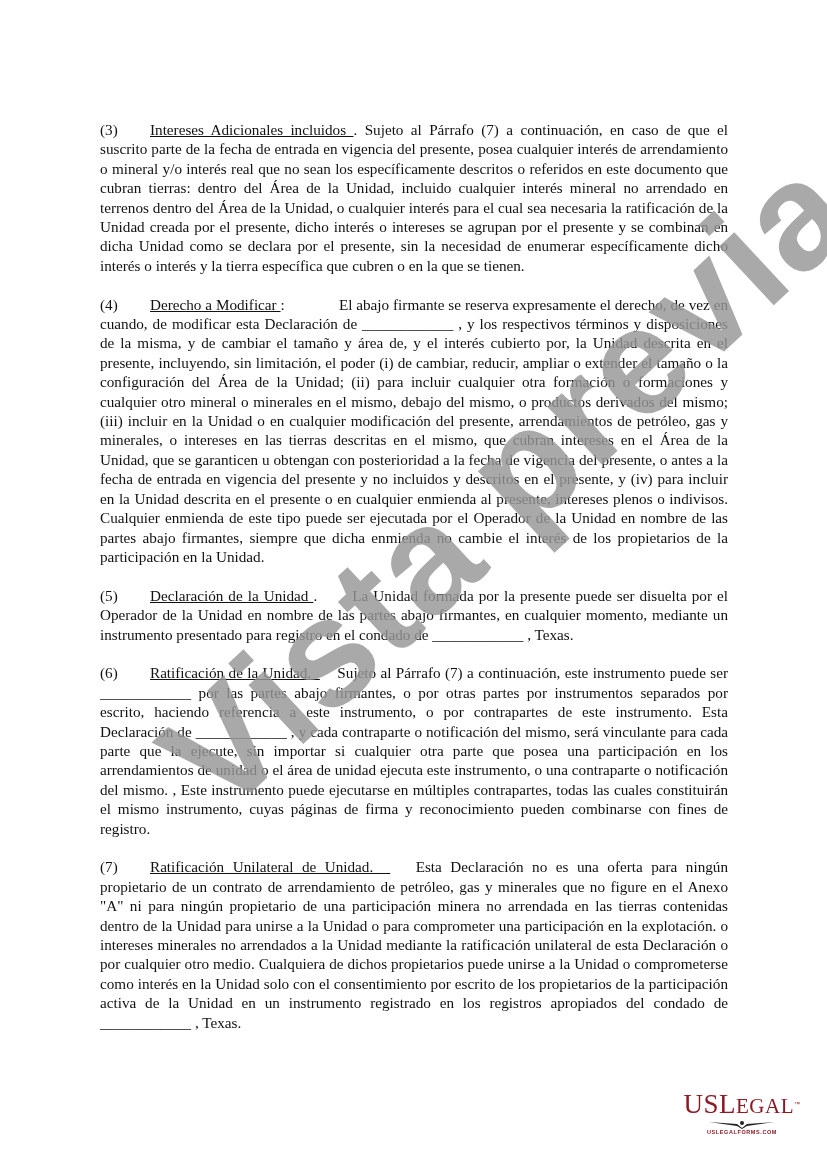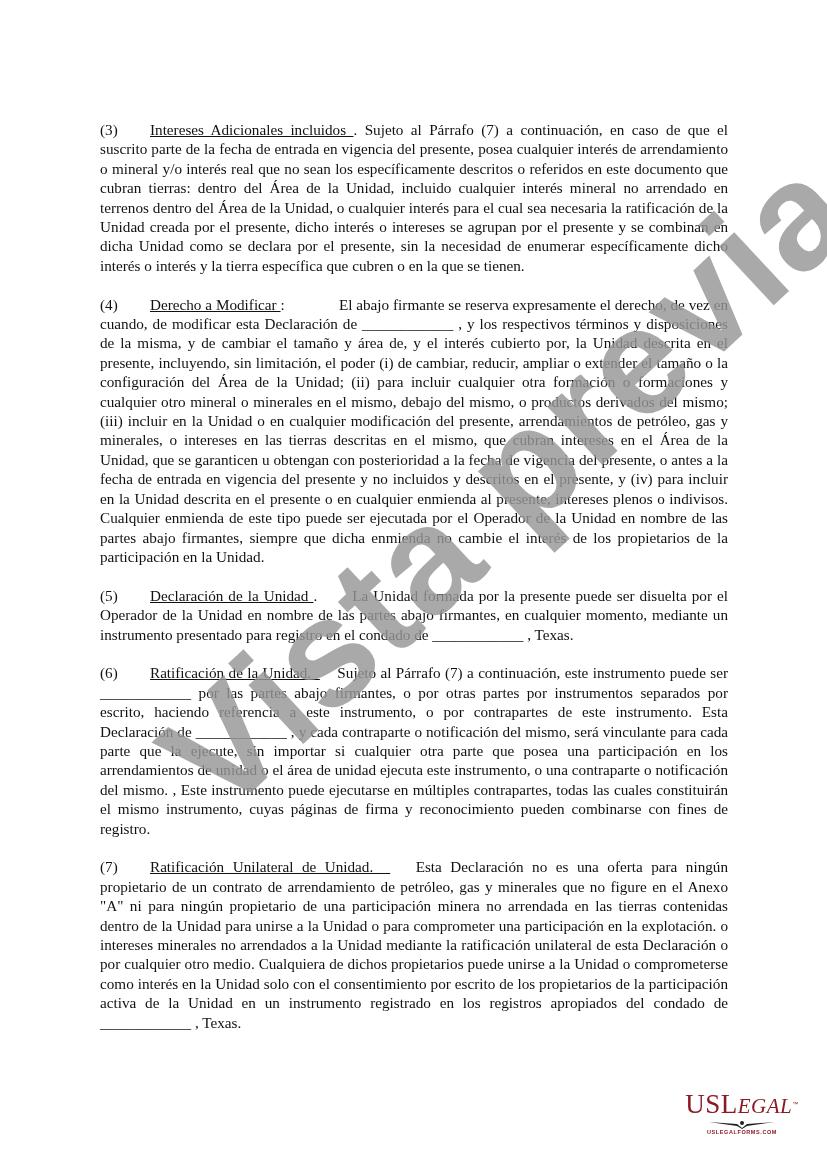--- a/index.html
+++ b/index.html
@@ -28,21 +28,21 @@
     white-space: nowrap;
   }
   .logo {
     position: absolute; left: 683px; top: 1090px; width: 118px; height: 48px; z-index: 3;
     text-align: center;
   }
   .logo-main {
     font-family: "Liberation Serif", "DejaVu Serif", serif;
     color: #8b1a24; font-size: 27px; line-height: 28px; letter-spacing: 0.5px;
   }
-  .logo-main .small { font-size: 21px; font-style: italic; }
+  .logo-main .small { font-size: 21px; }
   .logo-tm { font-family: "Liberation Sans", sans-serif; font-size: 6px; vertical-align: top; color:#8b1a24; }
   .logo-wings { display:block; margin: 0 auto; }
   .logo-url {
     font-family: "Liberation Sans", "DejaVu Sans", sans-serif;
     font-size: 5.5px; font-weight: bold; letter-spacing: 0.6px; color: #8b1a24; margin-top: 0px;
   }
 </style>
 </head>
 <body>
 

